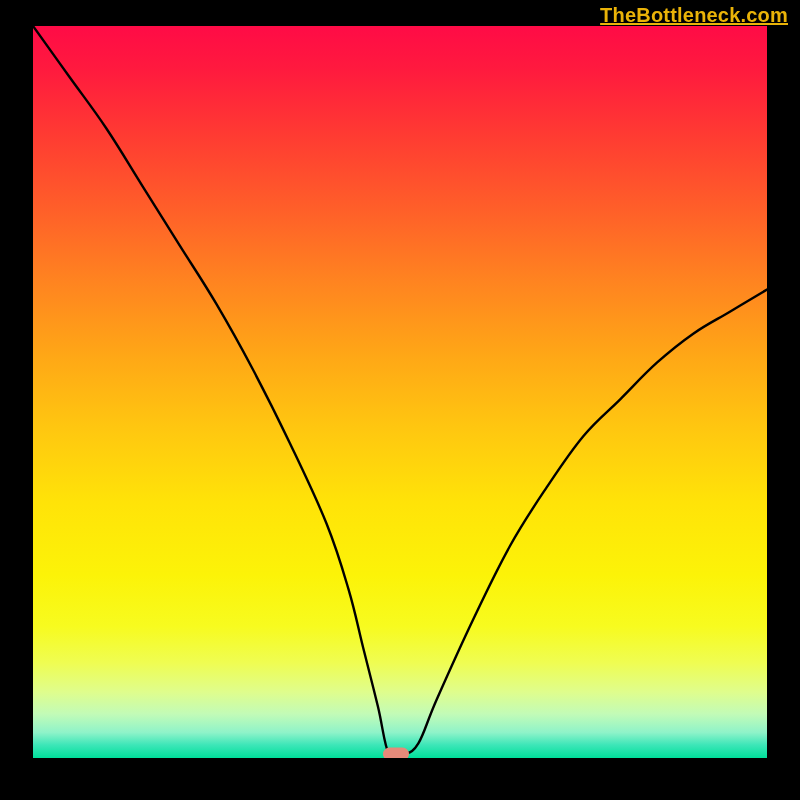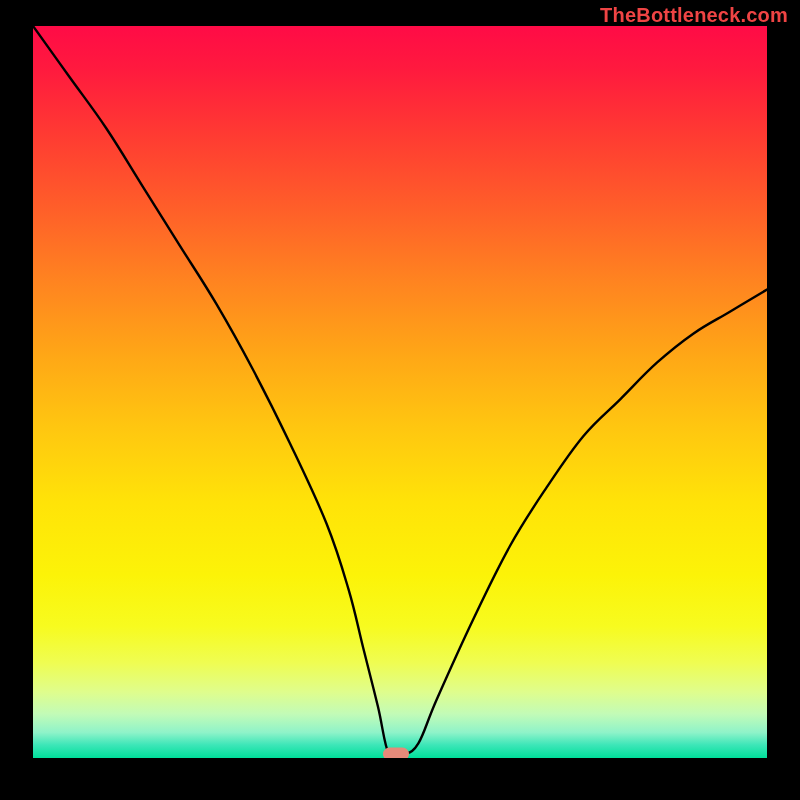--- a/index.html
+++ b/index.html
@@ -14,25 +14,26 @@
   .frame {
     position: relative;
     width: 800px;
     height: 800px;
     background: #000;
   }
   .watermark {
     position: absolute;
     top: 4px;
     right: 12px;
-    color: #ef4444;
+    color: #eab308;
     font-size: 20px;
     font-weight: 600;
     letter-spacing: 0.2px;
     z-index: 5;
+    text-decoration: underline;
   }
   .plot {
     position: absolute;
     left: 33px;
     top: 26px;
     width: 734px;
     height: 732px;
     overflow: hidden;
   }
   .gradient {

